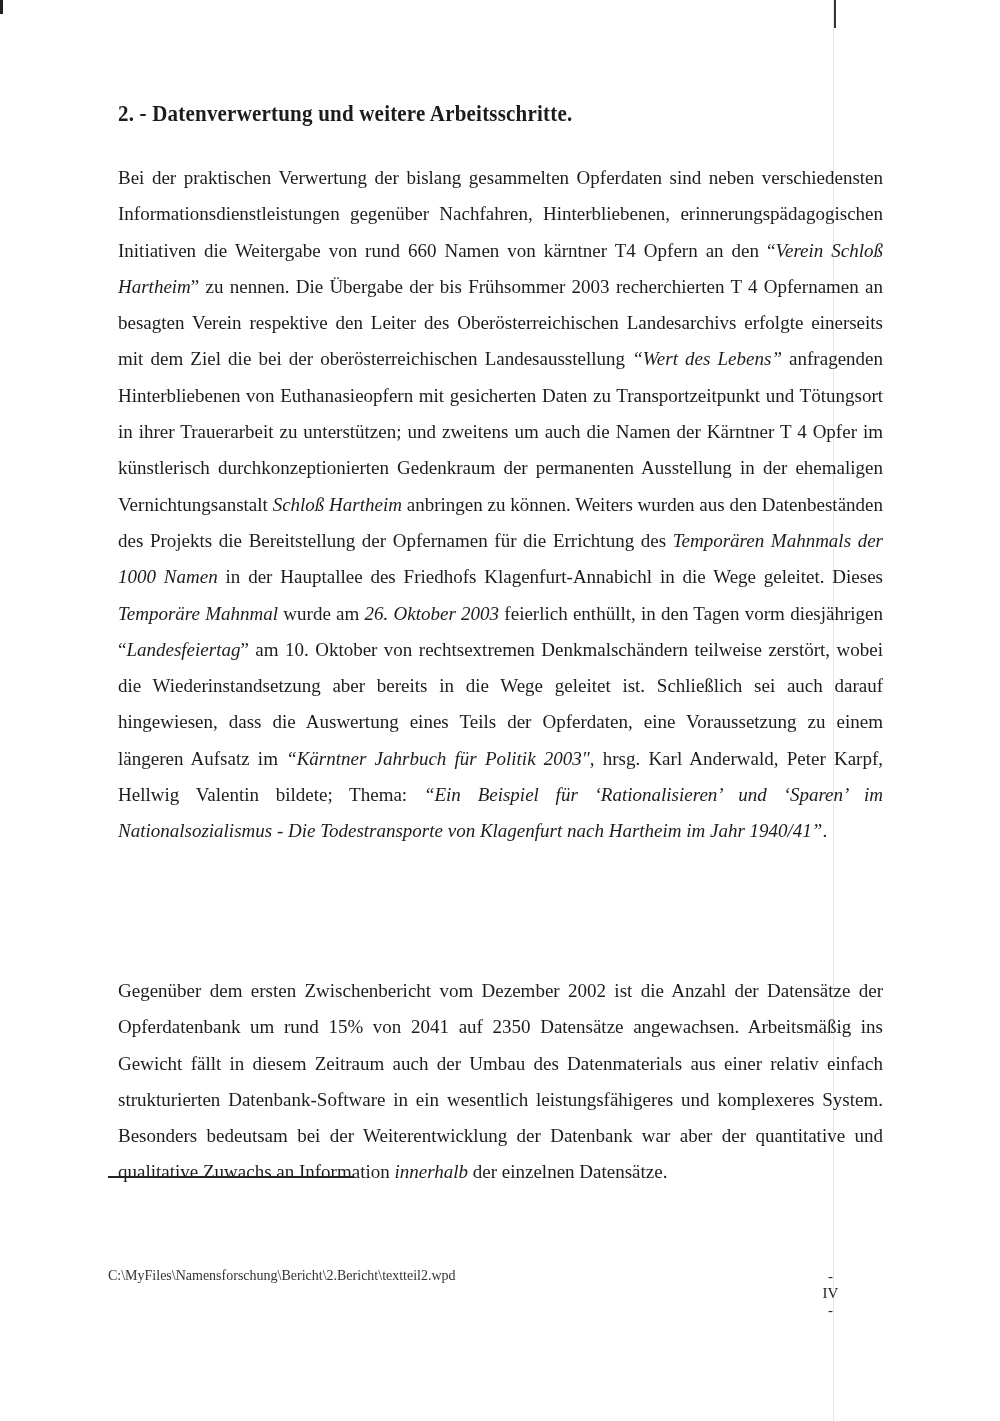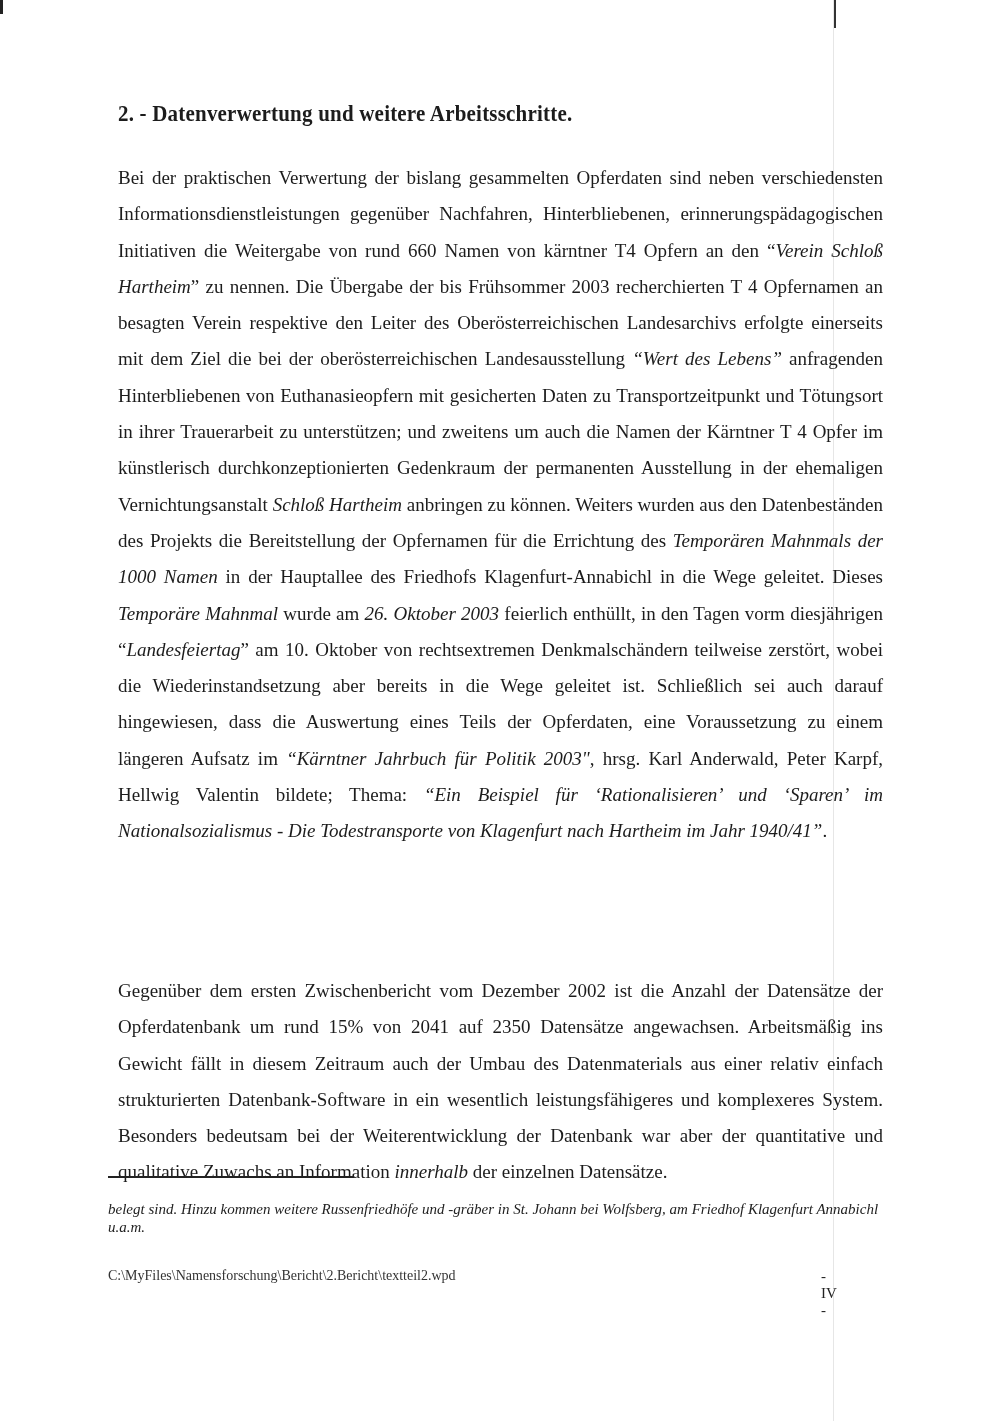--- a/index.html
+++ b/index.html
@@ -24,36 +24,35 @@
   .p2 { top: 925px; margin-top: 48px; }
   .fn-rule { position: absolute; left: 108px; top: 1176px; width: 246px; height: 2px; background: #222; }
   .footnote {
     position: absolute; left: 108px; top: 1200px; width: 780px; margin: 0;
     font-size: 15px; line-height: 18px; font-style: italic; color: #222;
   }
   .filepath {
     position: absolute; left: 108px; top: 1268px; font-size: 14px; color: #333;
   }
   .pagenum {
-    position: absolute; left: 821px; top: 1268px; font-size: 15px; color: #222;
+    position: absolute; left: 821px; top: 1268px; font-size: 15px; color: #222; text-align: center;
   }
   i, em { font-style: italic; }
 </style>
 </head>
 <body>
 
 <div class="page">
   <div class="edge-left"></div>
   <div class="edge-right-line"></div>
   <div class="edge-right"></div>
 
   <h1>2. - Datenverwertung und weitere Arbeitsschritte.</h1>
 
   <p class="para p1"><span>Bei der praktischen Verwertung der bislang gesammelten Opferdaten sind neben verschiedensten Informationsdienstleistungen gegenüber Nachfahren, Hinterbliebenen, erinnerungspädagogischen Initiativen die Weitergabe von rund 660 Namen von kärntner T4 Opfern an den “</span><i>Verein Schloß Hartheim</i><span>” zu nennen. Die Übergabe der bis Frühsommer 2003 recherchierten T 4 Opfernamen an besagten Verein respektive den Leiter des Oberösterreichischen Landesarchivs erfolgte einerseits mit dem Ziel die bei der oberösterreichischen Landesausstellung </span><i>“Wert des Lebens”</i><span> anfragenden Hinterbliebenen von Euthanasieopfern mit gesicherten Daten zu Transportzeitpunkt und Tötungsort in ihrer Trauerarbeit zu unterstützen; und zweitens um auch die Namen der Kärntner T 4 Opfer im künstlerisch durchkonzeptionierten Gedenkraum der permanenten Ausstellung in der ehemaligen Vernichtungsanstalt </span><i>Schloß Hartheim</i><span> anbringen zu können. Weiters wurden aus den Datenbeständen des Projekts die Bereitstellung der Opfernamen für die Errichtung des </span><i>Temporären Mahnmals der 1000 Namen</i><span> in der Hauptallee des Friedhofs Klagenfurt-Annabichl in die Wege geleitet. Dieses </span><i>Temporäre Mahnmal</i><span> wurde am </span><i>26. Oktober 2003</i><span> feierlich enthüllt, in den Tagen vorm diesjährigen “</span><i>Landesfeiertag</i><span>” am 10. Oktober von rechtsextremen Denkmalschändern teilweise zerstört, wobei die Wiederinstandsetzung aber bereits in die Wege geleitet ist. Schließlich sei auch darauf hingewiesen, dass die Auswertung eines Teils der Opferdaten, eine Voraussetzung zu einem längeren Aufsatz im </span><i>“Kärntner Jahrbuch für Politik 2003"</i><span>, hrsg. Karl Anderwald, Peter Karpf, Hellwig Valentin bildete; Thema: </span><i>“Ein Beispiel für ‘Rationalisieren’ und ‘Sparen’ im Nationalsozialismus - Die Todestransporte von Klagenfurt nach Hartheim im Jahr 1940/41”</i><span>.</span></p>
 
   <p class="para p2"><span>Gegenüber dem ersten Zwischenbericht vom Dezember 2002 ist die Anzahl der Datensätze der Opferdatenbank um rund 15%  von 2041 auf 2350 Datensätze angewachsen. Arbeitsmäßig ins Gewicht fällt in diesem Zeitraum auch der Umbau des Datenmaterials aus einer relativ einfach strukturierten Datenbank-Software in ein wesentlich leistungsfähigeres und komplexeres System. Besonders bedeutsam bei der Weiterentwicklung der Datenbank war aber der quantitative und qualitative Zuwachs an Information </span><i>innerhalb</i><span> der einzelnen Datensätze.</span></p>
 
   <div class="fn-rule"></div>
-  <p class="footnote">belegt sind. Hinzu kommen weitere Russenfriedhöfe und -gräber in St. Johann bei Wolfsberg, am Friedhof Klagenfurt Annabichl u.a.m.</p>
 
   <div class="filepath">C:\MyFiles\Namensforschung\Bericht\2.Bericht\textteil2.wpd</div>
   <div class="pagenum">- IV -</div>
 </div>
 
 </body></html>

